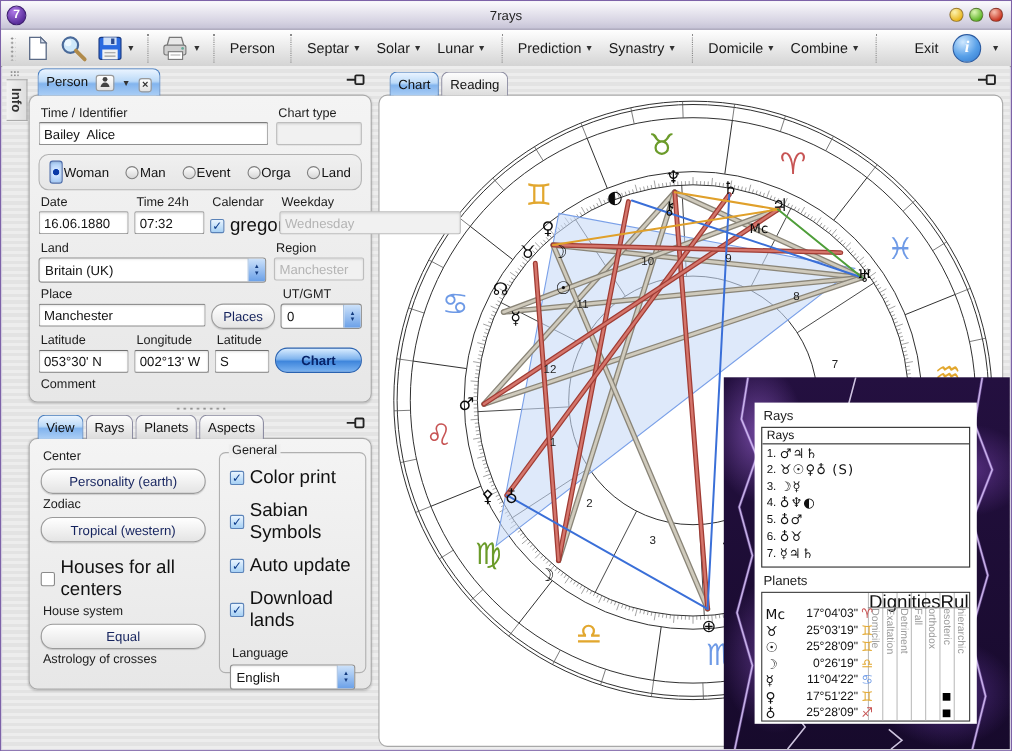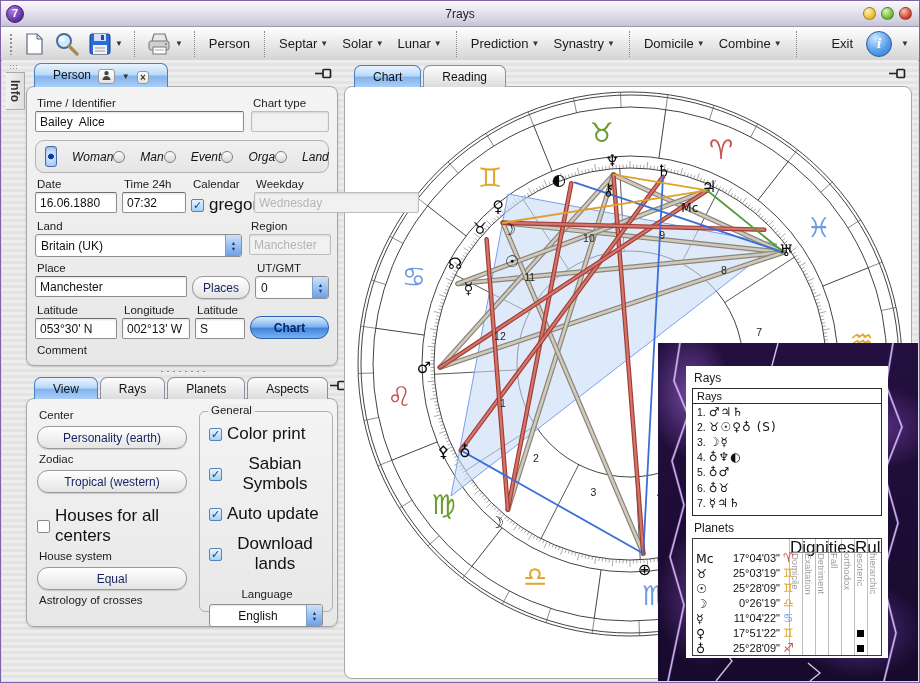--- a/index.html
+++ b/index.html
@@ -35,41 +35,41 @@
     background:repeating-linear-gradient(180deg,#ededed 0 3px,#e3e3e3 3px 6px);}
   .info-strip{position:absolute;left:0;top:0;width:22px;bottom:0;}
   .strip-dots{margin:4px 0 2px 7px;width:8px;height:6px;
     background-image:radial-gradient(circle,#909090 0.8px,transparent 1px);background-size:3px 3px;}
   .info-tab{writing-mode:vertical-rl;font-size:12px;font-weight:bold;color:#333;
     background:linear-gradient(90deg,#f2f2f2,#dedede);border:1px solid #aaa;border-left:none;
     border-radius:0 0 0 0;padding:7px 2px;margin-left:4px;}
   
   .tabrow{display:flex;align-items:flex-end;height:24px;padding-left:8px;position:relative;}
   .tab{border:1px solid #8d8da2;border-bottom:none;border-radius:7px 7px 0 0;
-    background:linear-gradient(#fdfdfd,#dcdcdc);font-size:12px;padding:4px 18px 3px;margin-right:2px;color:#111;z-index:2;}
+    background:linear-gradient(#fdfdfd,#dcdcdc);font-size:12px;padding:4px 7px 3px;margin-right:2px;color:#111;z-index:2;}
   .tab.active{background:linear-gradient(#eaf4ff 0%,#bcdaf8 45%,#82b4ee 55%,#abcef5 100%);border-color:#4a7fc0;}
   .tab .mini{display:inline-block;background:linear-gradient(#fff,#e2e2e2);border:1px solid #999;
     border-radius:3px;padding:0 2px;margin-left:4px;vertical-align:-2px;line-height:11px;}
   .pin{margin-left:auto;margin-right:6px;padding-bottom:4px;}
   .panel{border:1px solid #a8a8a8;border-radius:8px;background:linear-gradient(#f4f4f4,#e7e7e7);
     box-shadow:0 1px 2px rgba(0,0,0,.18);position:relative;margin-top:-1px;z-index:1;}
   .left-col{position:absolute;left:24px;top:3px;width:312px;}
   .right-col{position:absolute;left:342px;top:3px;right:6px;bottom:2px;}
   
   .person-panel{padding:5px 8px 7px;box-sizing:border-box;width:312px;}
   .frow{display:flex;gap:7px;}
   .fg{display:flex;flex-direction:column;}
   .lbl{font-size:11.5px;color:#1c1c1c;margin:5px 0 2px 2px;white-space:nowrap;}
   .fld{border:1px solid #8f8f8f;border-top-color:#6f6f6f;background:#fff;height:19px;
     font:12px "Liberation Sans",sans-serif;padding:0 4px;border-radius:2px;
     box-shadow:inset 0 1px 2px rgba(0,0,0,.12);box-sizing:content-box;color:#111;}
   .fld.dis{background:#f1f1f1;color:#b4b4b4;border-color:#bdbdbd;}
   .radio-box{border:1px solid #b2b2b2;border-radius:9px;display:flex;justify-content:space-between;
     padding:5px 9px;margin-top:8px;background:linear-gradient(#f0f0f0,#e6e6e6);}
-  .radio{display:flex;align-items:center;gap:15px;font-size:12px;color:#111;font-style:italic;}
+  .radio{display:flex;align-items:center;gap:1px;font-size:12px;color:#111;}
   .rdot{width:12px;height:12px;border-radius:50%;border:1px solid #7f7f7f;box-sizing:border-box;
     background:linear-gradient(#fefefe,#d6d6d6);}
   .rdot.sel{background:radial-gradient(circle,#0a3aa8 0 2.6px,#cfe4ff 3.2px,#9cc4f2);border-color:#4a6aa8;}
   .cb{width:13px;height:13px;border:1px solid #8a8a8a;border-radius:2px;background:#fff;
     box-sizing:border-box;font:bold 11px/11px "DejaVu Sans",sans-serif;text-align:center;color:#0c3c8c;flex:none;}
   .cb.checked{background:linear-gradient(#eaf5ff,#a6d0f4);border-color:#5a82b8;}
   .cb.checked::after{content:"✓";}
   .cbrow{display:flex;align-items:center;gap:5px;font-size:17px;color:#111;}
   .sel{display:flex;align-items:center;border:1px solid #8f8f8f;background:#fff;border-radius:3px;
     height:21px;box-shadow:inset 0 1px 2px rgba(0,0,0,.1);}
@@ -83,21 +83,21 @@
   .bluebtn{border:1px solid #2a62b0;border-radius:11px;height:21px;
     background:linear-gradient(#d8ecff 0%,#7fb4ee 45%,#3f86dc 55%,#7ab2f0 100%);
     font:bold 12px "Liberation Sans",sans-serif;color:#07246a;display:flex;align-items:center;justify-content:center;}
   .dots-handle{width:46px;height:5px;margin:3px auto 1px;
     background-image:radial-gradient(circle,#8f8f8f 0.9px,transparent 1.1px);background-size:6px 5px;background-repeat:repeat-x;}
   
   .view-panel{width:312px;box-sizing:border-box;padding:6px 10px 14px;display:flex;gap:12px;min-height:228px;}
   .vleft{width:152px;}
   .bigbtn{width:148px;margin-top:3px;}
   .general-box{flex:1;border:1px solid #b0b0b0;border-radius:6px;position:relative;
-    padding:12px 9px 9px;margin-top:6px;height:178px;text-align:center;}
+    padding:12px 9px 9px;margin-top:6px;height:178px;}
   .legend{position:absolute;top:-8px;left:8px;background:#efefef;padding:0 3px;font-size:11.5px;color:#1c1c1c;}
   .general-box .cbrow{margin-bottom:10px;}
   
   .chart-panel{position:absolute;top:23px;left:0;right:0;bottom:0;background:#fff;
     border:1px solid #a8a8a8;border-radius:8px;overflow:hidden;}
   
   .overlay{position:absolute;right:0;bottom:0;width:260px;height:338px;z-index:6;overflow:hidden;
     background:
       radial-gradient(60px 90px at 12% 15%, rgba(172,112,232,.55), transparent 70%),
       radial-gradient(80px 60px at 85% 25%, rgba(140,80,200,.5), transparent 70%),

